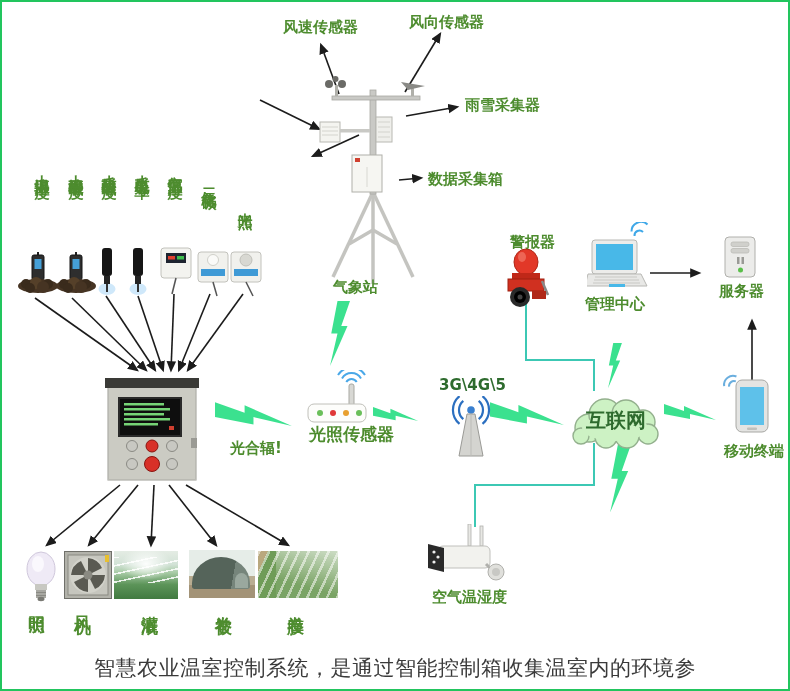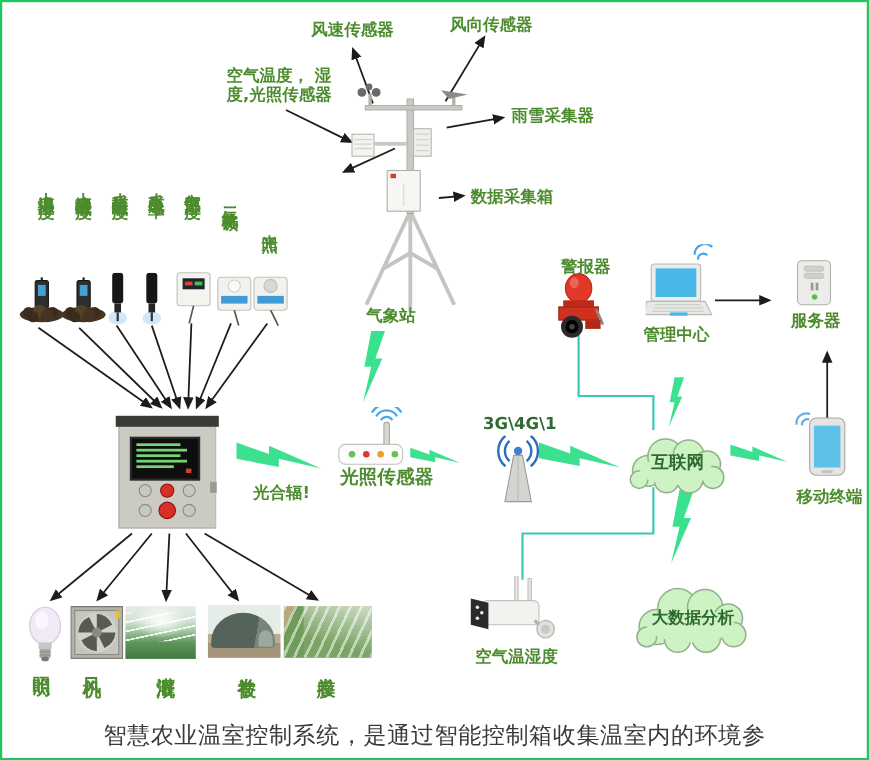--- a/index.html
+++ b/index.html
@@ -7,21 +7,21 @@
   #wires{position:absolute;left:0;top:0;pointer-events:none;}
   .lbl{position:absolute;color:var(--label-green,#4d8c2e);font-weight:bold;font-size:15px;white-space:nowrap;line-height:17px;}
   .vlabel{position:absolute;color:var(--label-green,#4d8c2e);font-weight:bold;font-size:15px;
           writing-mode:vertical-rl;text-orientation:upright;letter-spacing:2px;line-height:18px;}
   .vlabel.big{font-size:17px;}
   .boxlabel{position:absolute;color:var(--label-green,#4d8c2e);font-weight:bold;font-size:21px;line-height:25px;white-space:nowrap;}
   .gateway-lbl{font-size:17px;}
   .dark-green{color:var(--cloud-text,#2e6b2e);}
   .cloud{position:absolute;display:flex;align-items:center;justify-content:center;}
   .cloud svg{position:absolute;left:0;top:0;}
-  .cloud-text{position:relative;color:var(--cloud-text,#2e6b2e);font-weight:bold;font-size:16px;white-space:nowrap;}
+  .cloud-text{position:relative;color:var(--cloud-text,#2e6b2e);font-weight:bold;font-size:20px;white-space:nowrap;}
   .cloud-text.small{font-size:15px;}
   .icon{position:absolute;}
   .caption{position:absolute;color:var(--caption-dark,#3a3a3a);font-size:21px;white-space:nowrap;letter-spacing:.5px;}
   
   .ctrlbox{position:absolute;left:103px;top:372px;width:94px;height:108px;}
   
   .tile{position:absolute;overflow:hidden;}
   .tile-irrigation{background:linear-gradient(180deg,#e4ece4 0%,#d2e2d6 28%,#a8cba6 45%,#5c9459 70%,#417a40 100%);}
   .tile-irrigation::before{content:"";position:absolute;left:0;top:12%;width:100%;height:55%;
       background:repeating-linear-gradient(168deg,rgba(255,255,255,.85) 0 1.5px,rgba(255,255,255,0) 1.5px 8px);}
@@ -109,24 +109,20 @@
     <rect x="43" y="57" width="30" height="3.5" fill="#c9c9c5"></rect>
     <rect x="79" y="45" width="16" height="25" fill="#efefeb" stroke="#b8b8b2"></rect>
     <path d="M81,50 h12 M81,55 h12 M81,60 h12 M81,65 h12" stroke="#d4d4ce" stroke-width="1.2"></path>
     <rect x="55" y="83" width="30" height="37" fill="#f6f6f2" stroke="#b0b0aa"></rect>
     <rect x="58" y="86" width="5" height="4" fill="#d04030"></rect>
     <path d="M70,95 v20" stroke="#d8d8d2" stroke-width="1"></path>
   </svg>
 
   <div class="lbl" style="left:281px;top:17px">风速传感器</div>
   <div class="lbl" style="left:407px;top:12px">风向传感器</div>
-  <div class="lbl" style="left:204px;top:59px">
-    <span>空气温度， 湿</span><br>
-    <span>度,光照传感器</span>
-  </div>
   <div class="lbl" style="left:463px;top:95px">雨雪采集器</div>
   <div class="lbl" style="left:426px;top:169px">数据采集箱</div>
   <div class="lbl" style="left:331px;top:277px">气象站</div>
 
   <div class="vlabel" style="left:31px;top:161px">土壤温湿度</div>
   <div class="vlabel" style="left:65px;top:161px">土壤酸碱度</div>
   <div class="vlabel" style="left:98px;top:161px">水质酸碱度</div>
   <div class="vlabel" style="left:131px;top:161px">水质电导率</div>
   <div class="vlabel" style="left:164px;top:161px">空气温湿度</div>
   <div class="vlabel" style="left:198px;top:175px">二氧化碳</div>
@@ -220,21 +216,21 @@
     </g>
     <rect x="45" y="14" width="5" height="22" rx="2" fill="#d8d8d4" stroke="#a8a8a2"></rect>
     <rect x="4" y="34" width="58" height="18" rx="6" fill="#fdfdfb" stroke="#c0c0ba"></rect>
     <circle cx="16" cy="43" r="3" fill="#6abf5a"></circle>
       <circle cx="29" cy="43" r="3" fill="#e03838"></circle>
     <circle cx="42" cy="43" r="3" fill="#e8a030"></circle>
       <circle cx="55" cy="43" r="3" fill="#6abf5a"></circle>
   </svg>
   <div class="lbl gateway-lbl" style="left:307px;top:424px">光照传感器</div>
 
-  <div class="lbl dark-green" style="left:437px;top:375px">3G\4G\1</div>
+  <div class="lbl dark-green" style="left:437px;top:375px">3G\4G\5</div>
   <svg class="icon" style="left:444px;top:394px" width="52" height="64" viewBox="0 0 52 64">
     <g stroke="#2b6fc0" stroke-width="2.2" fill="none">
       <path d="M17.3,4.8 A12,12 0 0 0 17.3,23.2"></path>
       <path d="M13.5,0.1 A18,18 0 0 0 13.5,27.9"></path>
       <path d="M32.7,4.8 A12,12 0 0 1 32.7,23.2"></path>
       <path d="M36.5,0.1 A18,18 0 0 1 36.5,27.9"></path>
     </g>
     <circle cx="25" cy="14" r="3.8" fill="#3a80d0"></circle>
     <polygon points="21,18 29,18 37,60 13,60" fill="#d4d4d0" stroke="#9a9a96"></polygon>
     <path d="M25,18 L25,60" stroke="#bcbcb8" stroke-width="1"></path>
@@ -311,36 +307,20 @@
     <polygon points="2,20 18,24 18,48 2,44" fill="#2a2a2a"></polygon>
     <circle cx="8" cy="28" r="1.6" fill="#eee"></circle>
       <circle cx="12" cy="33" r="1.6" fill="#eee"></circle>
       <circle cx="8" cy="38" r="1.6" fill="#eee"></circle>
     <path d="M60,40 L68,48" stroke="#b0b0ac" stroke-width="3"></path>
     <circle cx="70" cy="48" r="8" fill="#e0e0dc" stroke="#b0b0ac"></circle>
       <circle cx="70" cy="48" r="4" fill="#c8c8c4"></circle>
   </svg>
   <div class="lbl" style="left:430px;top:587px">空气温湿度</div>
 
-  <div class="cloud" style="left:566px;top:522px;width:124px;height:74px">
-    <svg width="124" height="74" viewBox="0 0 124 74">
-      <g fill="var(--cloud-fill,#cdf2c4)" stroke="#93b08d" stroke-width="1.4">
-        <circle cx="29" cy="46" r="16"></circle>
-          <circle cx="48" cy="29" r="18"></circle>
-          <circle cx="73" cy="28" r="16"></circle>
-        <circle cx="94" cy="38" r="13"></circle>
-          <circle cx="99" cy="53" r="11"></circle>
-          <circle cx="74" cy="56" r="13"></circle>
-        <circle cx="48" cy="57" r="12"></circle>
-          <circle cx="20" cy="55" r="9"></circle>
-      </g>
-      <ellipse cx="60" cy="45" rx="40" ry="15" fill="var(--cloud-fill,#cdf2c4)"></ellipse>
-    </svg>
-    <span class="cloud-text small">大数据分析</span>
-  </div>
 
   <svg class="icon" style="left:20px;top:548px" width="38" height="52" viewBox="0 0 38 52">
     <ellipse cx="19" cy="19" rx="14" ry="17" fill="#efeaf6" stroke="#d0c8dc"></ellipse>
     <ellipse cx="16" cy="14" rx="6" ry="8" fill="#faf8fd"></ellipse>
     <rect x="13" y="34" width="12" height="6" fill="#c8c8c2"></rect>
     <rect x="14" y="40" width="10" height="8" fill="#a8a8a2"></rect>
     <path d="M14,42.5 h10 M14,45.5 h10" stroke="#8a8a84" stroke-width="1"></path>
     <ellipse cx="19" cy="49" rx="3.5" ry="2.2" fill="#7a7a74"></ellipse>
   </svg>
 

